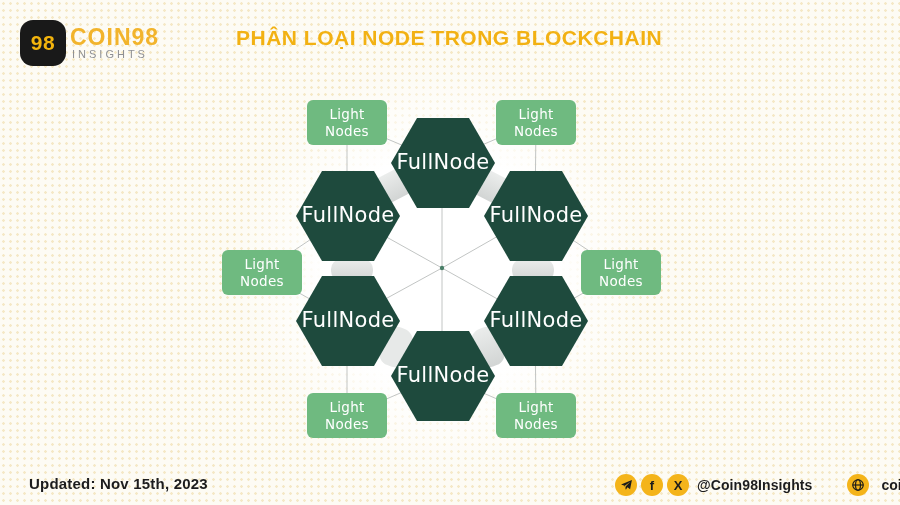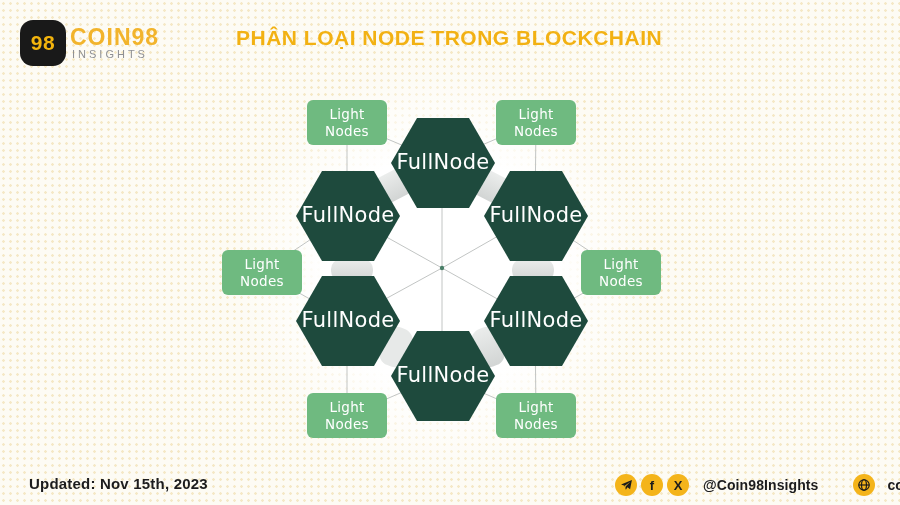--- a/index.html
+++ b/index.html
@@ -88,21 +88,21 @@
     display:flex;align-items:center;
   }
   .soc-circle{
     width:22px;height:22px;border-radius:50%;background:#f4b41a;
     display:flex;align-items:center;justify-content:center;
     margin-right:4px;color:#1b1b1b;font-weight:800;font-size:13px;
     flex:0 0 auto;
   }
   .soc-circle svg{display:block;}
   .soc-handle{
-    margin-left:10px;color:#1c1c1e;font-size:14px;font-weight:700;letter-spacing:.1px;
+    margin-left:4px;color:#1c1c1e;font-size:14px;font-weight:700;letter-spacing:.1px;
     white-space:nowrap;
   }
   .soc-site{
     margin-left:9px;color:#1c1c1e;font-size:14px;font-weight:700;white-space:nowrap;
   }
   .globe-circle{margin-left:34px;}
 </style>
 </head>
 <body>
 

